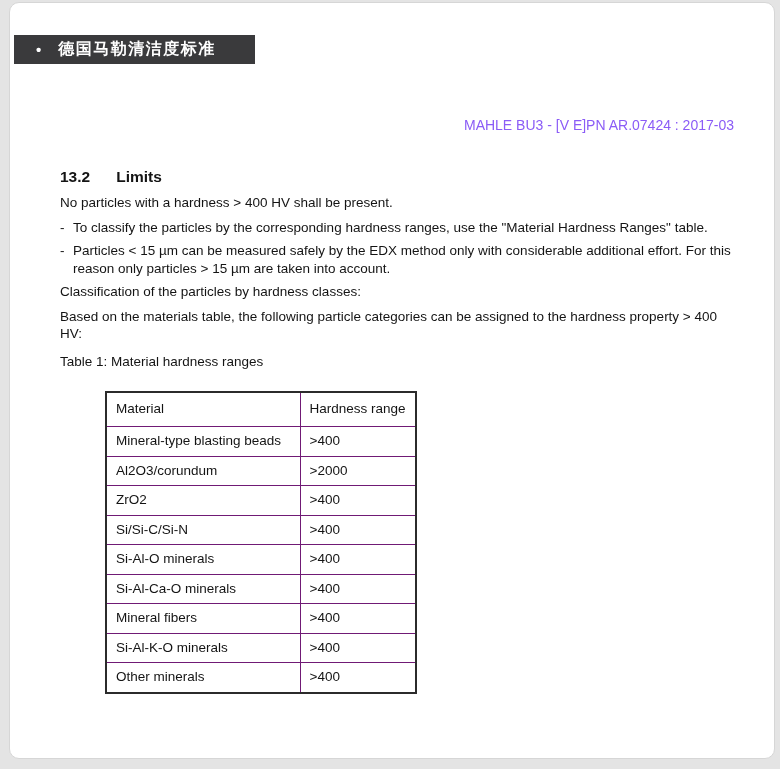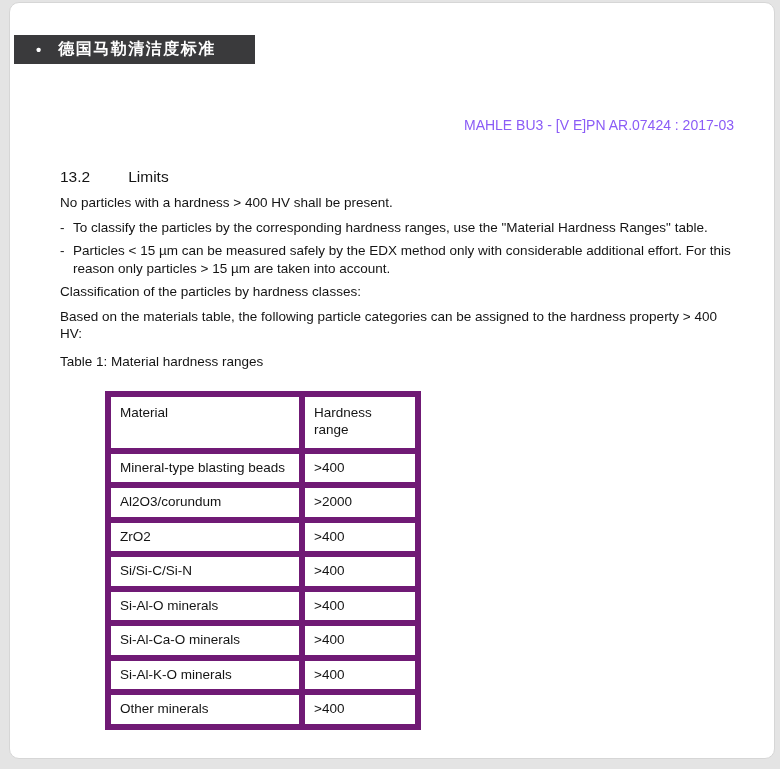--- a/index.html
+++ b/index.html
@@ -44,39 +44,39 @@
   .content {
     position:absolute;
     left:50px; top:164px;
     width:674px;
     font-size:13.5px;
     line-height:1.3;
     color:#141414;
   }
   .section-heading {
     font-size:15.5px;
-    font-weight:normal;
+    font-weight:bold;
     margin:0 0 7px 0;
     display:flex;
   }
-  .section-title { margin-left:38px; }
+  .section-title { margin-left:26px; }
   .para { margin:0 0 7px 0; }
   .bullet-item { display:flex; margin:0 0 6px 0; }
   .bullet-dash { width:13px; flex:0 0 13px; }
   .bullet-text { flex:1; }
   .table-caption { margin:10px 0 20px 0; }
   table.hardness {
     margin-left:45px;
     border-collapse:collapse;
     table-layout:fixed;
     width:310px;
     border:2px solid #2b2b2b;
   }
   table.hardness th, table.hardness td {
-    border:6px solid #701a75;
+    border:1px solid #701a75;
     font-size:13.5px;
     font-weight:normal;
     text-align:left;
     vertical-align:top;
     padding:5px 9px 6px 9px;
     overflow:hidden;
   }
   table.hardness th { padding-top:7px; padding-bottom:9px; }
   col.c-material { width:194px; }
   col.c-range    { width:116px; }
@@ -147,20 +147,24 @@
           </tr>
           <tr>
             <td>Si-Al-O minerals</td>
             <td>&gt;400</td>
           </tr>
           <tr>
             <td>Si-Al-Ca-O minerals</td>
             <td>&gt;400</td>
           </tr>
           <tr>
+            <td>Mineral fibers</td>
+            <td>&gt;400</td>
+          </tr>
+          <tr>
             <td>Si-Al-K-O minerals</td>
             <td>&gt;400</td>
           </tr>
           <tr>
             <td>Other minerals</td>
             <td>&gt;400</td>
           </tr>
         </tbody>
     </table>
 

